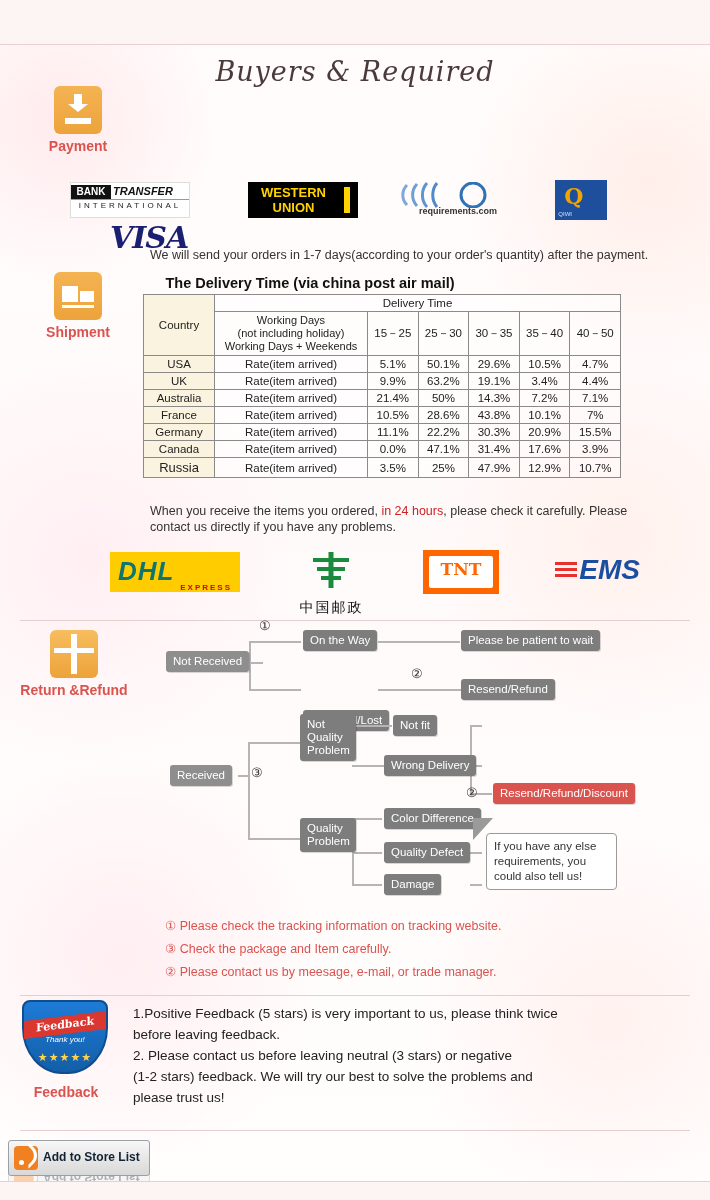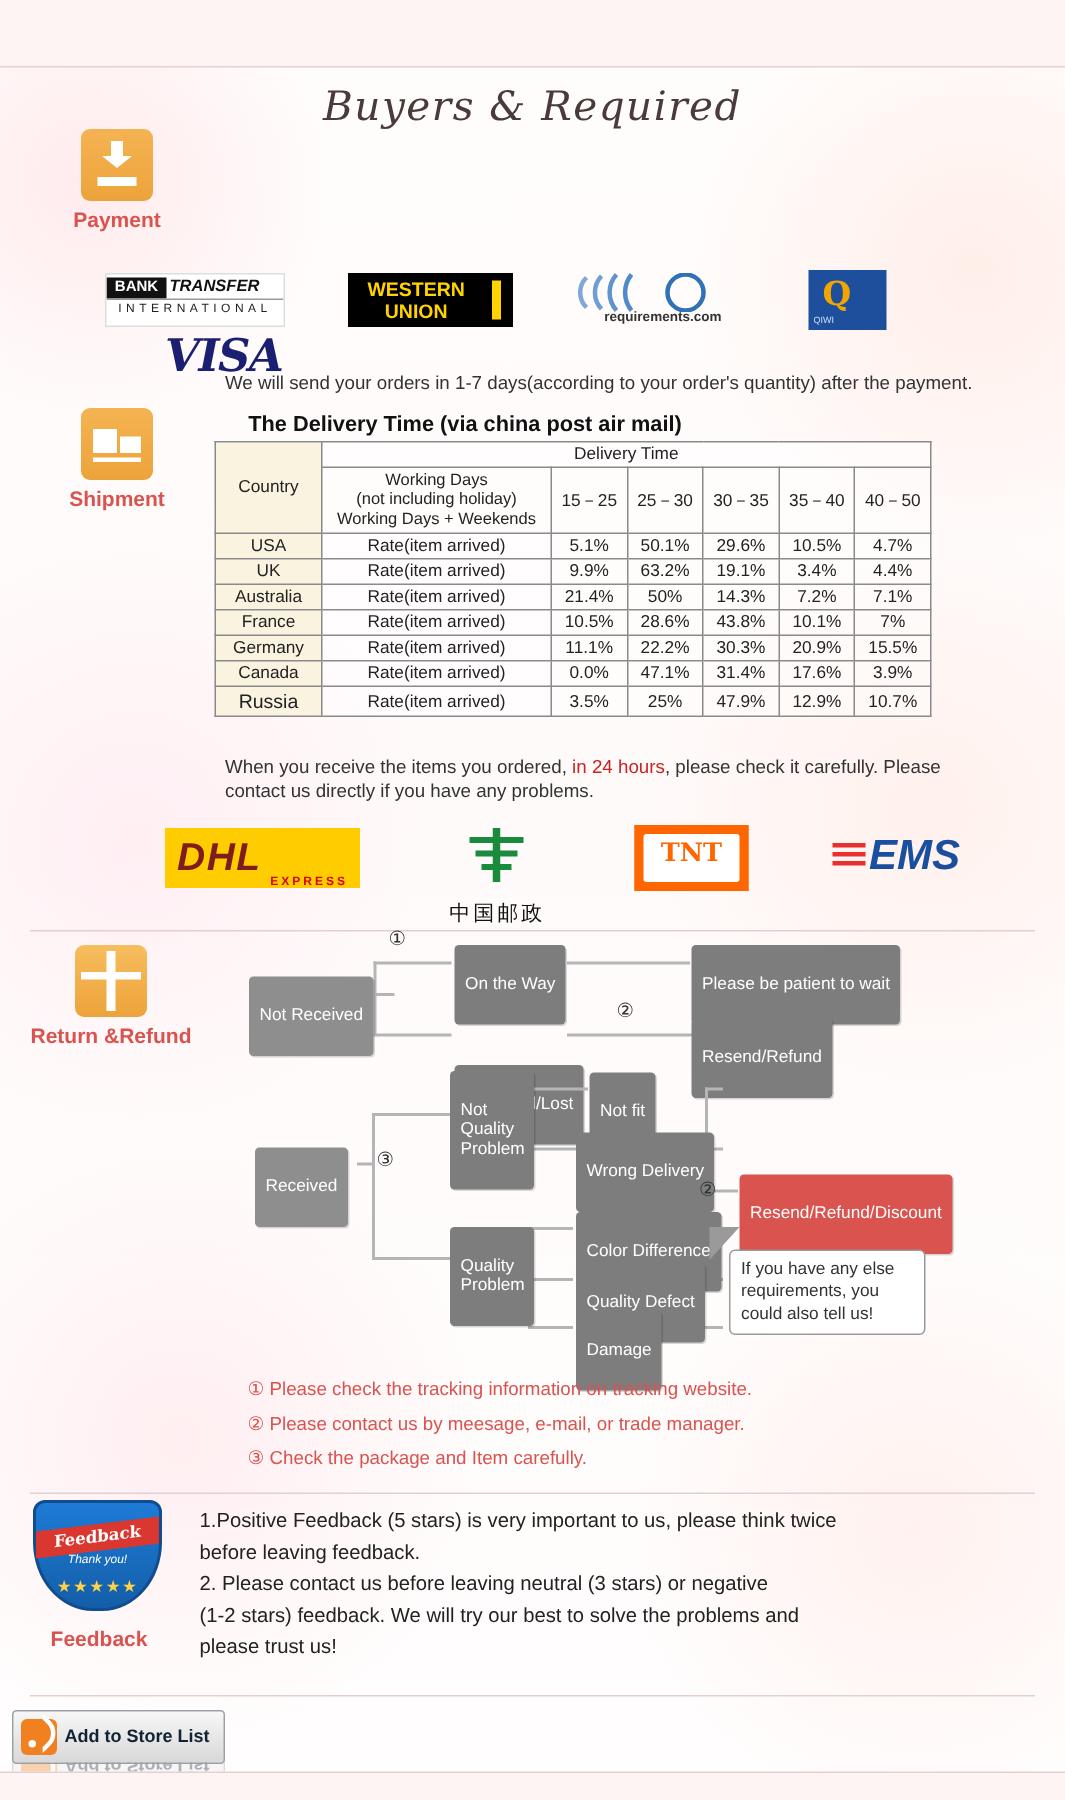--- a/index.html
+++ b/index.html
@@ -99,40 +99,40 @@
   table.delivery td.country{background:#faf3e0;width:62px;}
   table.delivery td.rate{width:144px;background:rgba(255,255,255,0.25);}
   table.delivery td.hdr{background:rgba(255,255,255,0.3);}
   .wd{text-align:left;font-size:11px;line-height:13px;padding:2px 4px;}
 
   .recv-note{position:absolute;font-size:12.5px;color:#333;line-height:16px;}
   .recv-note .red{color:#cc2222;}
 
   
   .dhl{width:130px;height:40px;background:#ffcc00;position:relative;}
-  .dhl .txt{position:absolute;left:8px;top:4px;font-size:26px;font-weight:bold;color:#7f1d1d;font-style:italic;letter-spacing:1px;}
+  .dhl .txt{position:absolute;left:8px;top:4px;font-size:26px;font-weight:bold;color:#0f766e;font-style:italic;letter-spacing:1px;}
   .dhl .exp{position:absolute;right:8px;bottom:0px;font-size:8px;color:#d40511;font-weight:bold;letter-spacing:2px;}
 
   .cp{width:90px;text-align:center;position:relative;}
   .cp .mark{font-size:30px;color:#1a8b3c;font-weight:bold;font-family:"DejaVu Sans",sans-serif;}
   .cp .cn{font-size:14px;color:#111;letter-spacing:2px;margin-top:2px;}
 
   .tnt{width:72px;height:40px;background:#ff6600;position:relative;border:2px solid #ff6600;}
   .tnt .inner{position:absolute;left:4px;top:4px;right:4px;bottom:4px;background:#fff;border-radius:2px;}
   .tnt .t{position:absolute;left:0;top:7px;width:100%;text-align:center;font-size:17px;font-weight:bold;color:#ff6600;font-family:"DejaVu Serif",serif;}
 
   .ems{position:relative;width:110px;height:36px;}
   .ems .e{font-size:28px;font-weight:bold;color:#1a4fa0;font-style:italic;}
   .ems .stripes{position:absolute;left:0;top:8px;width:22px;}
   .ems .stripes i{display:block;height:3px;background:#e8312f;margin-bottom:3px;}
 
   
   .node{
     position:absolute;background:#7d7d7d;color:#fff;font-size:11.5px;
-    padding:20px 7px;border-radius:3px;line-height:13px;text-align:left;
+    padding:4px 7px;border-radius:3px;line-height:13px;text-align:left;
     box-shadow:1px 1px 0 rgba(0,0,0,0.15);
   }
   .node.light{background:#8e8e8e;}
   .node.red{background:#d9534f;}
   .line{position:absolute;background:#b5b5b5;}
   .circnum{position:absolute;font-size:13px;color:#333;}
   .callout{
     position:absolute;background:#fff;border:1px solid #9a9a9a;border-radius:4px;
     font-size:11.5px;color:#333;padding:5px 7px;line-height:15px;
   }
@@ -195,21 +195,21 @@
 
 
   <div class="logos" style="left:70px;top:180px;">
     <div class="logo bank">
       <div class="b1">BANK</div>
       <div class="b2">TRANSFER</div>
       <div class="bline"></div>
       <div class="b3">INTERNATIONAL</div>
     </div>
 
-    <div class="logo wu" style="margin-left:38px;">
+    <div class="logo wu" style="margin-left:54px;">
       <div class="l1">WESTERN</div>
       <div class="l2">UNION</div>
       <div class="bar"></div>
     </div>
 
     <div class="logo mb" style="margin-left:38px;">
       <svg class="arcs" width="110" height="26" viewBox="0 0 110 26">
         <path d="M6 3 A14 14 0 0 0 6 23" stroke="#7fa8d8" stroke-width="3" fill="none"></path>
         <path d="M16 2 A16 16 0 0 0 16 24" stroke="#6f9ed4" stroke-width="3" fill="none"></path>
         <path d="M26 1 A18 18 0 0 0 26 25" stroke="#5f94cf" stroke-width="3" fill="none"></path>
@@ -429,22 +429,22 @@
   <div class="circnum" style="left:466px;top:785px;">②</div>
   <div class="node red" style="left:493px;top:783px;">Resend/Refund/Discount</div>
 
   <div class="callout" style="left:486px;top:833px;width:115px;">
     <div class="tail"></div>
     <span>If you have any else requirements, you could also tell us!</span>
   </div>
 
   <div class="notes" style="left:165px;top:915px;">
     <div>① Please check the tracking information on tracking website.</div>
+    <div>③ Check the package and Item carefully.</div>
     <div>② Please contact us by meesage, e-mail, or trade manager.</div>
-    <div>③ Check the package and Item carefully.</div>
   </div>
 
   <div class="hr" style="top:995px;"></div>
 
   <div class="shield" style="left:22px;top:1000px;">
     <div class="sh">
       <div class="band">
           <span>Feedback</span>
         </div>
       <div class="ty">Thank you!</div>

